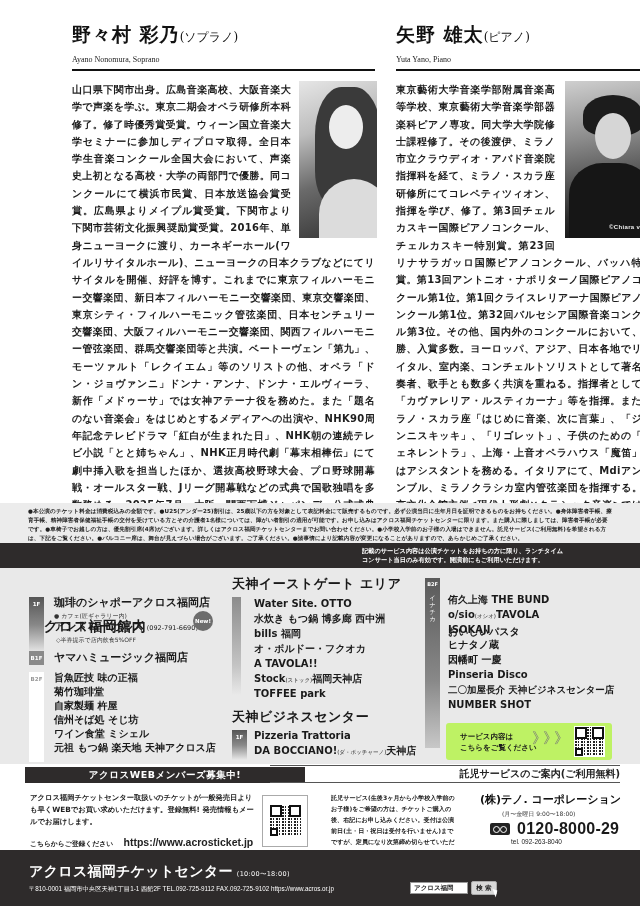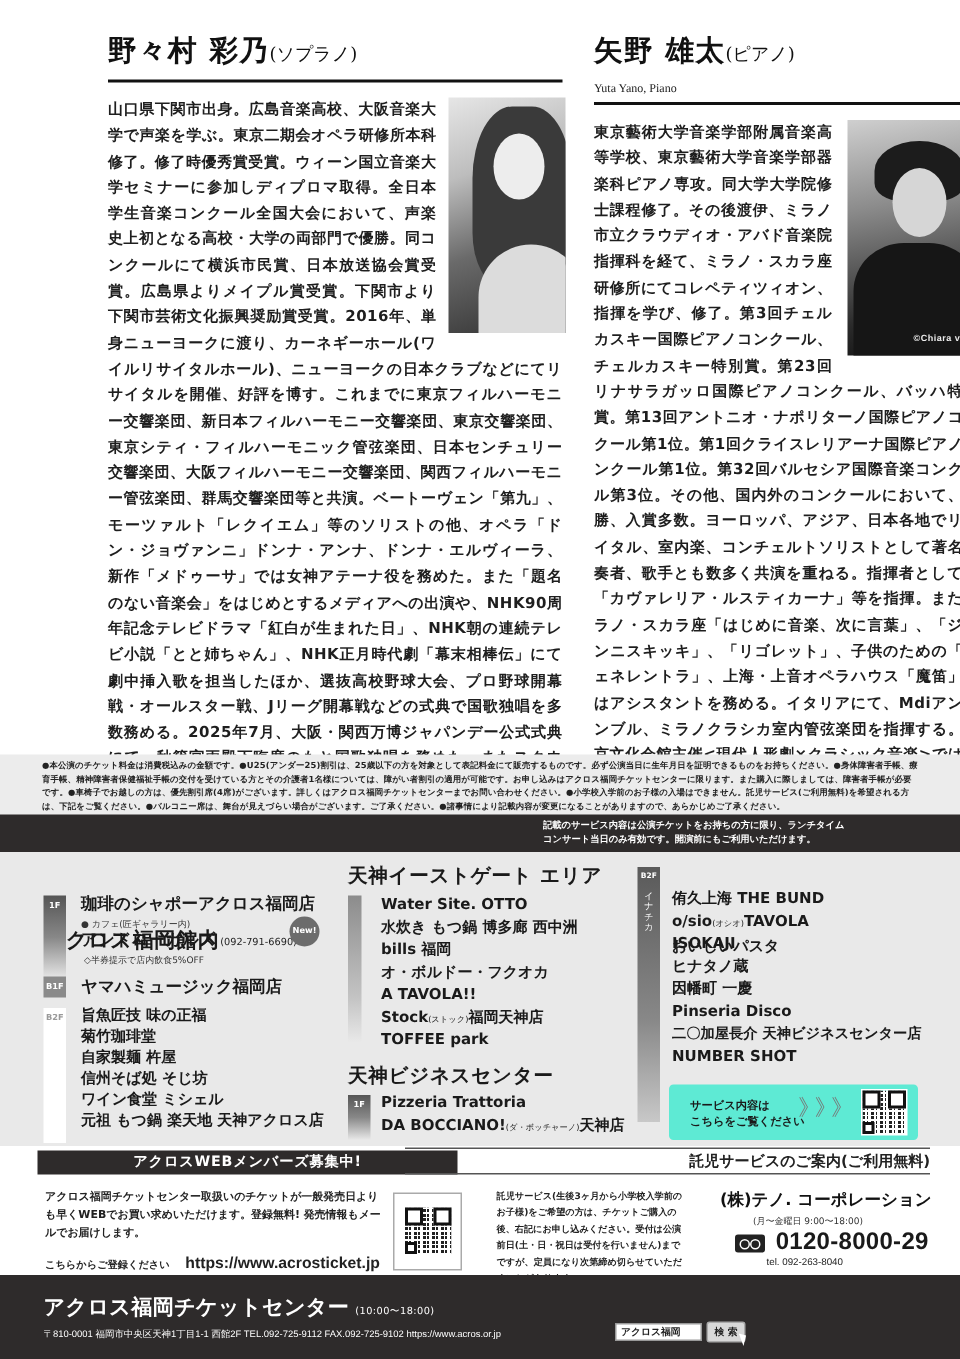--- a/index.html
+++ b/index.html
@@ -40,21 +40,21 @@
   .floor.gray { background: #8a8a8a; }
   .floor.light { background: #fff; color: #999; }
   .shop { position: absolute; font-size: 10px; font-weight: 700; color: #1a1a1a; white-space: nowrap; line-height: 14px; }
   .shop small { font-size: 5.5px; font-weight: 400; }
   .tiny { position: absolute; font-size: 6px; color: #333; white-space: nowrap; }
   .new-badge { position: absolute; left: 193px; top: 611px; width: 20px; height: 20px; border-radius: 50%; background: #6c6c6c; color: #fff; font-size: 5.5px; font-weight: 700; text-align: center; line-height: 20px; }
   .vbar { position: absolute; width: 9px; background: linear-gradient(#8c8c8c, #c4c4c4 70%, #e9e9e9); }
   .b2f-side { position: absolute; left: 425px; top: 578px; width: 15px; height: 170px; background: linear-gradient(#5a5a5a, #888 60%, #c8c8c8); }
   .b2f-side .lab { position: absolute; left: 0; top: 3px; width: 15px; text-align: center; font-size: 5px; color: #fff; font-weight: 700; }
   .b2f-side .vert { position: absolute; left: 3px; top: 16px; width: 9px; font-size: 6px; color: #fff; line-height: 7px; text-align: center; }
-  .service-box { position: absolute; left: 446px; top: 723px; width: 166px; height: 37px; background: #5eead4; border-radius: 3px; }
+  .service-box { position: absolute; left: 446px; top: 723px; width: 166px; height: 37px; background: #bef264; border-radius: 3px; }
   .service-box .txt { position: absolute; left: 14px; top: 8px; font-size: 7.5px; line-height: 11px; font-weight: 700; }
   .service-box .arrows { position: absolute; left: 86px; top: 6px; font-size: 15px; color: #777; letter-spacing: -4px; }
   .qr { position: absolute; background:
       repeating-linear-gradient(90deg, #222 0 2px, #fff 2px 3px, #222 3px 4px, #fff 4px 6px),
       repeating-linear-gradient(0deg, #fff 0 1px, transparent 1px 3px);
       background-blend-mode: lighten; border: 1px solid #fff; }
   .qr::before, .qr::after { content: ""; position: absolute; width: 8px; height: 8px; border: 2px solid #111; background: #fff; }
   .qr::before { left: 0; top: 0; }
   .qr::after { right: 0; top: 0; }
   .qr .corner { position: absolute; left: 0; bottom: 0; width: 8px; height: 8px; border: 2px solid #111; background: #fff; }
@@ -86,20 +86,21 @@
   .footer .search-input { position: absolute; left: 410px; top: 32px; width: 58px; height: 12px; background: #fff; border: 1px solid #999; font-size: 6.5px; color: #222; padding: 1px 3px; line-height: 9px; font-weight: 700; }
   .footer .search-btn { position: absolute; left: 471px; top: 31px; width: 26px; height: 14px; background: #d8d8d8; border: 1px solid #aaa; border-radius: 2px; font-size: 6.5px; color: #222; text-align: center; line-height: 12px; font-weight: 700; }
   .footer .cursor { position: absolute; left: 494px; top: 38px; width: 0; height: 0; border-left: 4px solid #fff; border-top: 3px solid transparent; border-bottom: 6px solid transparent; transform: rotate(-20deg); }
 </style>
 </head>
 <body>
 
 <div class="profiles">
   <div class="profile left">
     <div class="p-name"><span>野々村 彩乃</span><span class="role">(ソプラノ)</span></div>
+    <div class="p-roman">Ayano Nonomura, Soprano</div>
     <div class="p-rule"></div>
     <div class="p-body">
       <div class="photo">
         <div class="hair"></div>
         <div class="face"></div>
         <div class="shoulder"></div>
       </div>
       <span>山口県下関市出身。広島音楽高校、大阪音楽大学で声楽を学ぶ。東京二期会オペラ研修所本科修了。修了時優秀賞受賞。ウィーン国立音楽大学セミナーに参加しディプロマ取得。全日本学生音楽コンクール全国大会において、声楽史上初となる高校・大学の両部門で優勝。同コンクールにて横浜市民賞、日本放送協会賞受賞。広島県よりメイプル賞受賞。下関市より下関市芸術文化振興奨励賞受賞。2016年、単身ニューヨークに渡り、カーネギーホール(ワイルリサイタルホール)、ニューヨークの日本クラブなどにてリサイタルを開催、好評を博す。これまでに東京フィルハーモニー交響楽団、新日本フィルハーモニー交響楽団、東京交響楽団、東京シティ・フィルハーモニック管弦楽団、日本センチュリー交響楽団、大阪フィルハーモニー交響楽団、関西フィルハーモニー管弦楽団、群馬交響楽団等と共演。ベートーヴェン「第九」、モーツァルト「レクイエム」等のソリストの他、オペラ「ドン・ジョヴァンニ」ドンナ・アンナ、ドンナ・エルヴィーラ、新作「メドゥーサ」では女神アテーナ役を務めた。また「題名のない音楽会」をはじめとするメディアへの出演や、NHK90周年記念テレビドラマ「紅白が生まれた日」、NHK朝の連続テレビ小説「とと姉ちゃん」、NHK正月時代劇「幕末相棒伝」にて劇中挿入歌を担当したほか、選抜高校野球大会、プロ野球開幕戦・オールスター戦、Jリーグ開幕戦などの式典で国歌独唱を多数務める。2025年7月、大阪・関西万博ジャパンデー公式式典にて、秋篠宮両殿下臨席のもと国歌独唱を務めた。またスクウェア・エニックスの人気ゲーム「サガ シリーズ」最新作「サガ スカーレット グレイス」にて主題歌を担当。アニメ「ワンピース」ソウルボーカスの歌を担当するなど、ジャンルを超えた幅広い活動が注目されている。白石盾紀、田中由也、ベー・チェチョル、マルグリット・クラウスホーファー、渡辺正親の各氏に師事。しものせき海響大使。</span>
     </div>
   </div>

